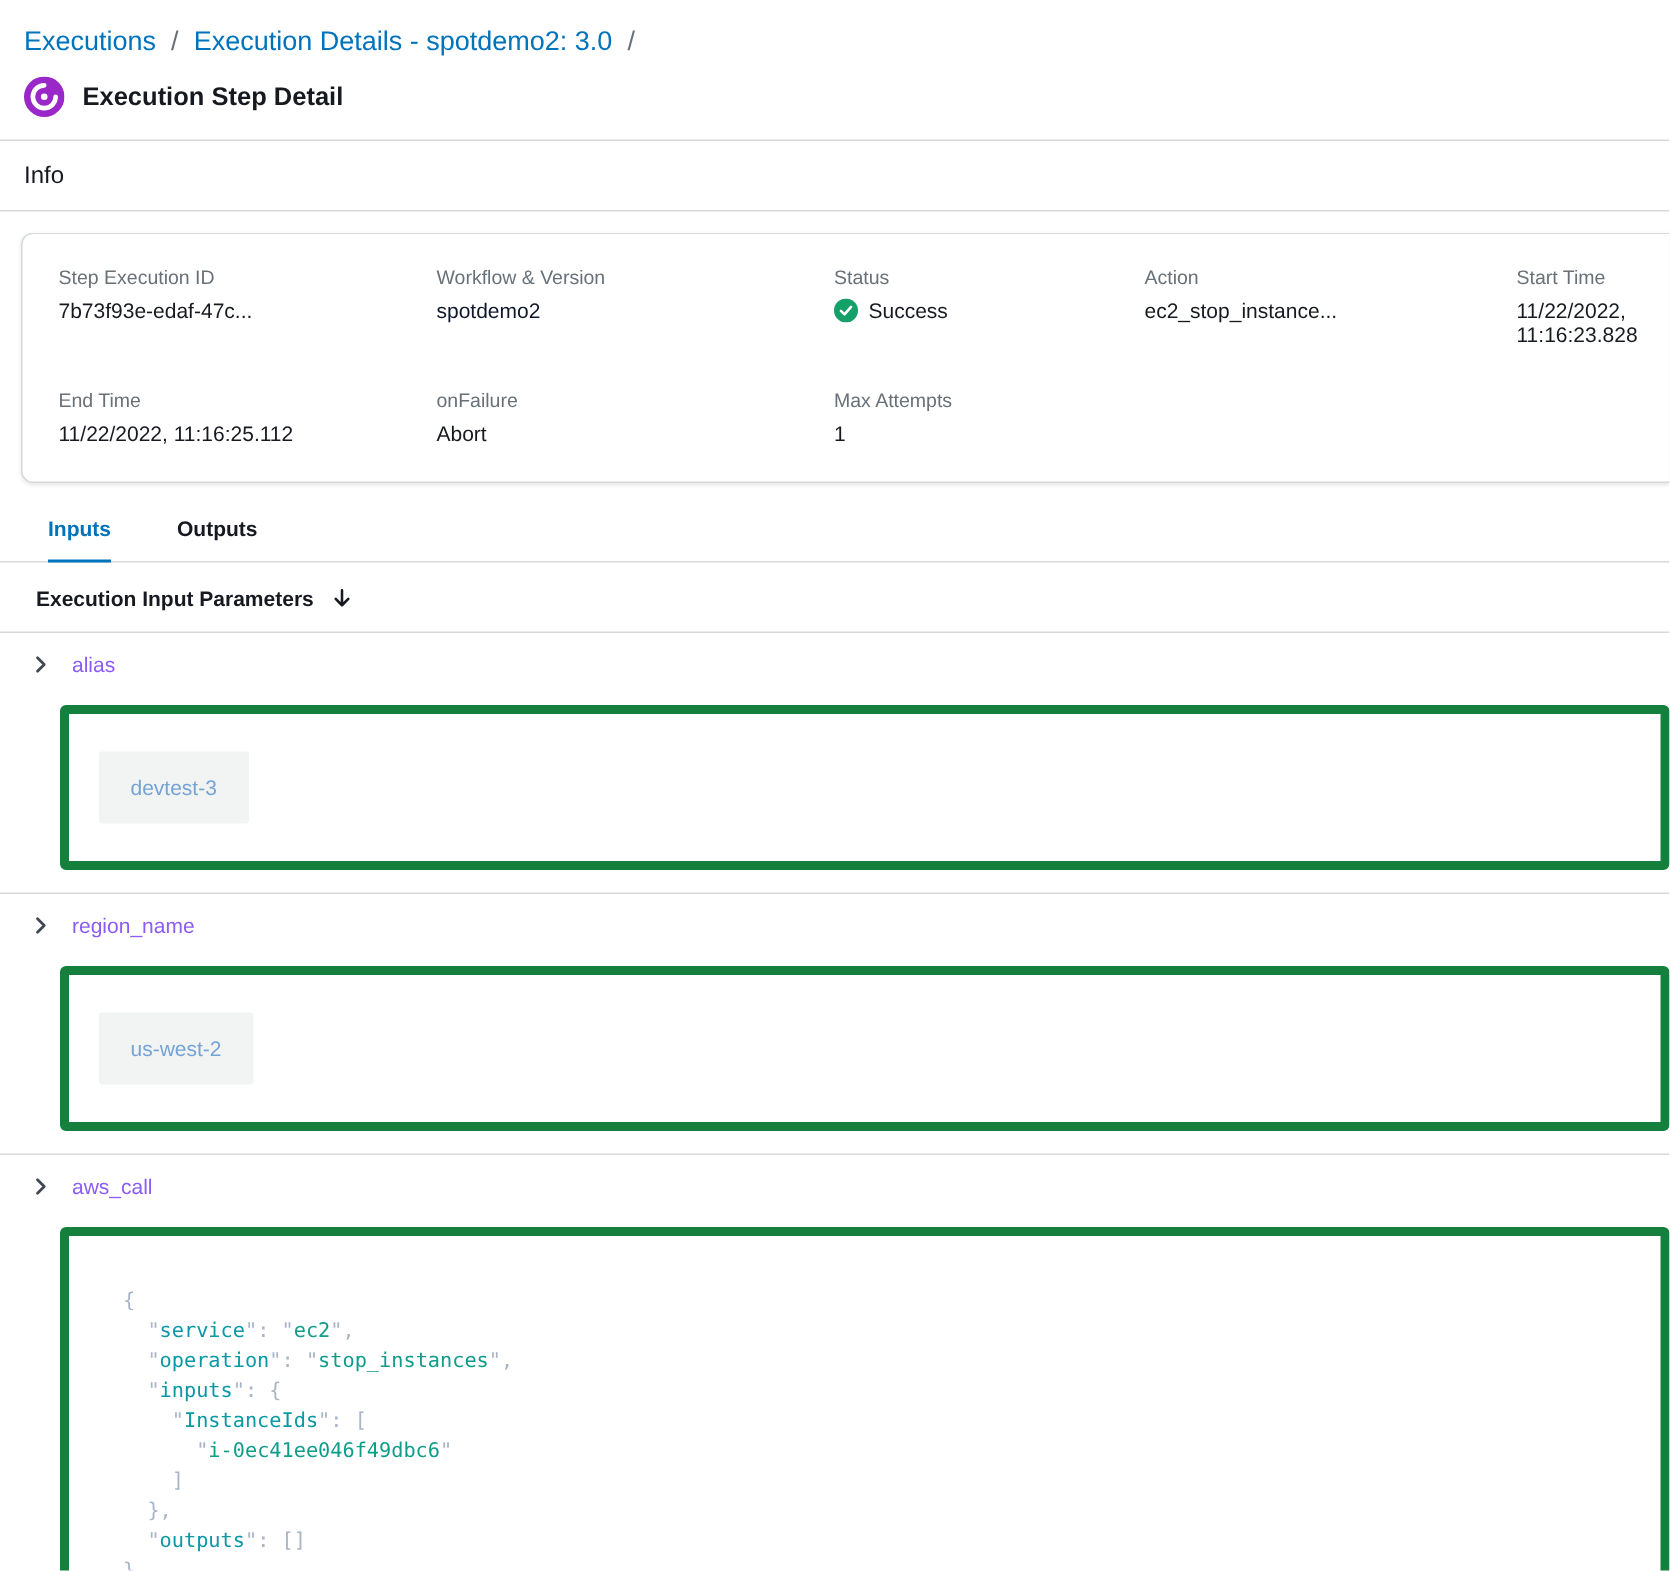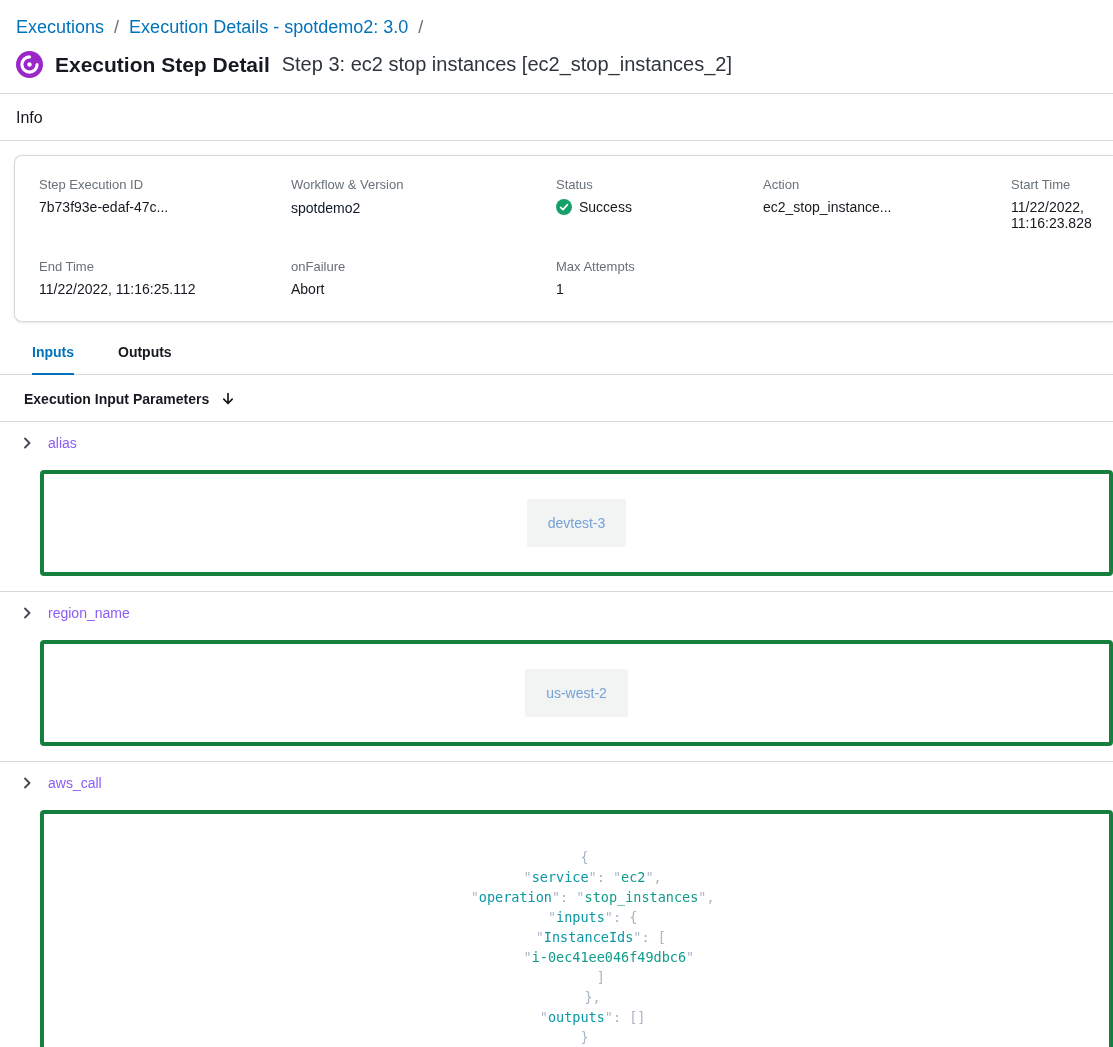--- a/index.html
+++ b/index.html
@@ -12,21 +12,21 @@
   a { text-decoration: none; }
 
   
   .breadcrumb { padding: 17px 16px 0 16px; font-size: 18px; }
   .breadcrumb a { color: #0073bb; cursor: pointer; }
   .breadcrumb .sep { color: #687078; margin: 0 5px; }
 
   
   .page-header { display: flex; align-items: center; gap: 12px; padding: 13px 16px 15px 16px; }
   .logo { width: 27px; height: 27px; flex: none; display: inline-flex; }
-  .page-title { font-size: 21px; font-weight: 700; margin: 0; white-space: nowrap; }
+  .page-title { font-size: 17px; font-weight: 700; margin: 0; white-space: nowrap; }
   .page-subtitle { font-size: 20px; font-weight: 400; color: #2f353d; white-space: nowrap; }
 
   hr.divider { border: none; border-top: 1px solid #d5d9d9; margin: 0; }
 
   
   .info-title { font-size: 16px; padding: 15px 16px 13px 16px; }
   .card {
     margin: 14px 0 0 14px;
     border: 1px solid #d5d9d9;
     border-right: none;
@@ -46,25 +46,24 @@
   .tab { font-size: 14px; font-weight: 700; padding-bottom: 13px; color: #16191f; cursor: pointer; border-bottom: 2px solid transparent; margin-bottom: -1px; }
   .tab.active { color: #0073bb; border-bottom-color: #0073bb; }
 
   
   .params-header { display: flex; gap: 11px; padding: 16px 0 14px 24px; font-size: 14px; font-weight: 700; }
   .param-section { border-top: 1px solid #d5d9d9; }
   .param-row { display: flex; align-items: center; gap: 13px; padding: 13px 0 12px 19px; cursor: pointer; }
   .param-name { font-size: 14px; color: #8b5cf6; }
   .param-panel {
     margin: 7px 0 15px 40px;
-    border: 4px solid #15803d;
+    border: 6px solid #15803d;
     border-radius: 4px;
     min-height: 100px;
     padding: 25px 20px;
-    text-align: center;
   }
   .chip {
     display: inline-block;
     background: #f2f3f3;
     color: #74a3d6;
     font-size: 14px;
     padding: 16px 21px;
     border-radius: 2px;
   }
 
@@ -89,21 +88,20 @@
 
 <header class="page-header">
   <span class="logo">
     <svg width="27" height="27" viewBox="0 0 27 27">
       <circle cx="13.5" cy="13.5" r="13.5" fill="#9a27c7"></circle>
       <path d="M13.5 5.9 a7.6 7.6 0 1 0 7.6 7.6" fill="none" stroke="#ffffff" stroke-width="3.1" stroke-linecap="round"></path>
       <circle cx="13.5" cy="13.5" r="2.2" fill="#ffffff"></circle>
     </svg>
   </span>
   <h1 class="page-title">Execution Step Detail</h1>
-  <span class="page-subtitle">Step 3: ec2 stop instances [ec2_stop_instances_2]</span>
 </header>
 
 <hr class="divider">
 
 <div class="info-title">Info</div>
 <hr class="divider">
 
 <section class="card">
   <div class="fields-grid">
 

